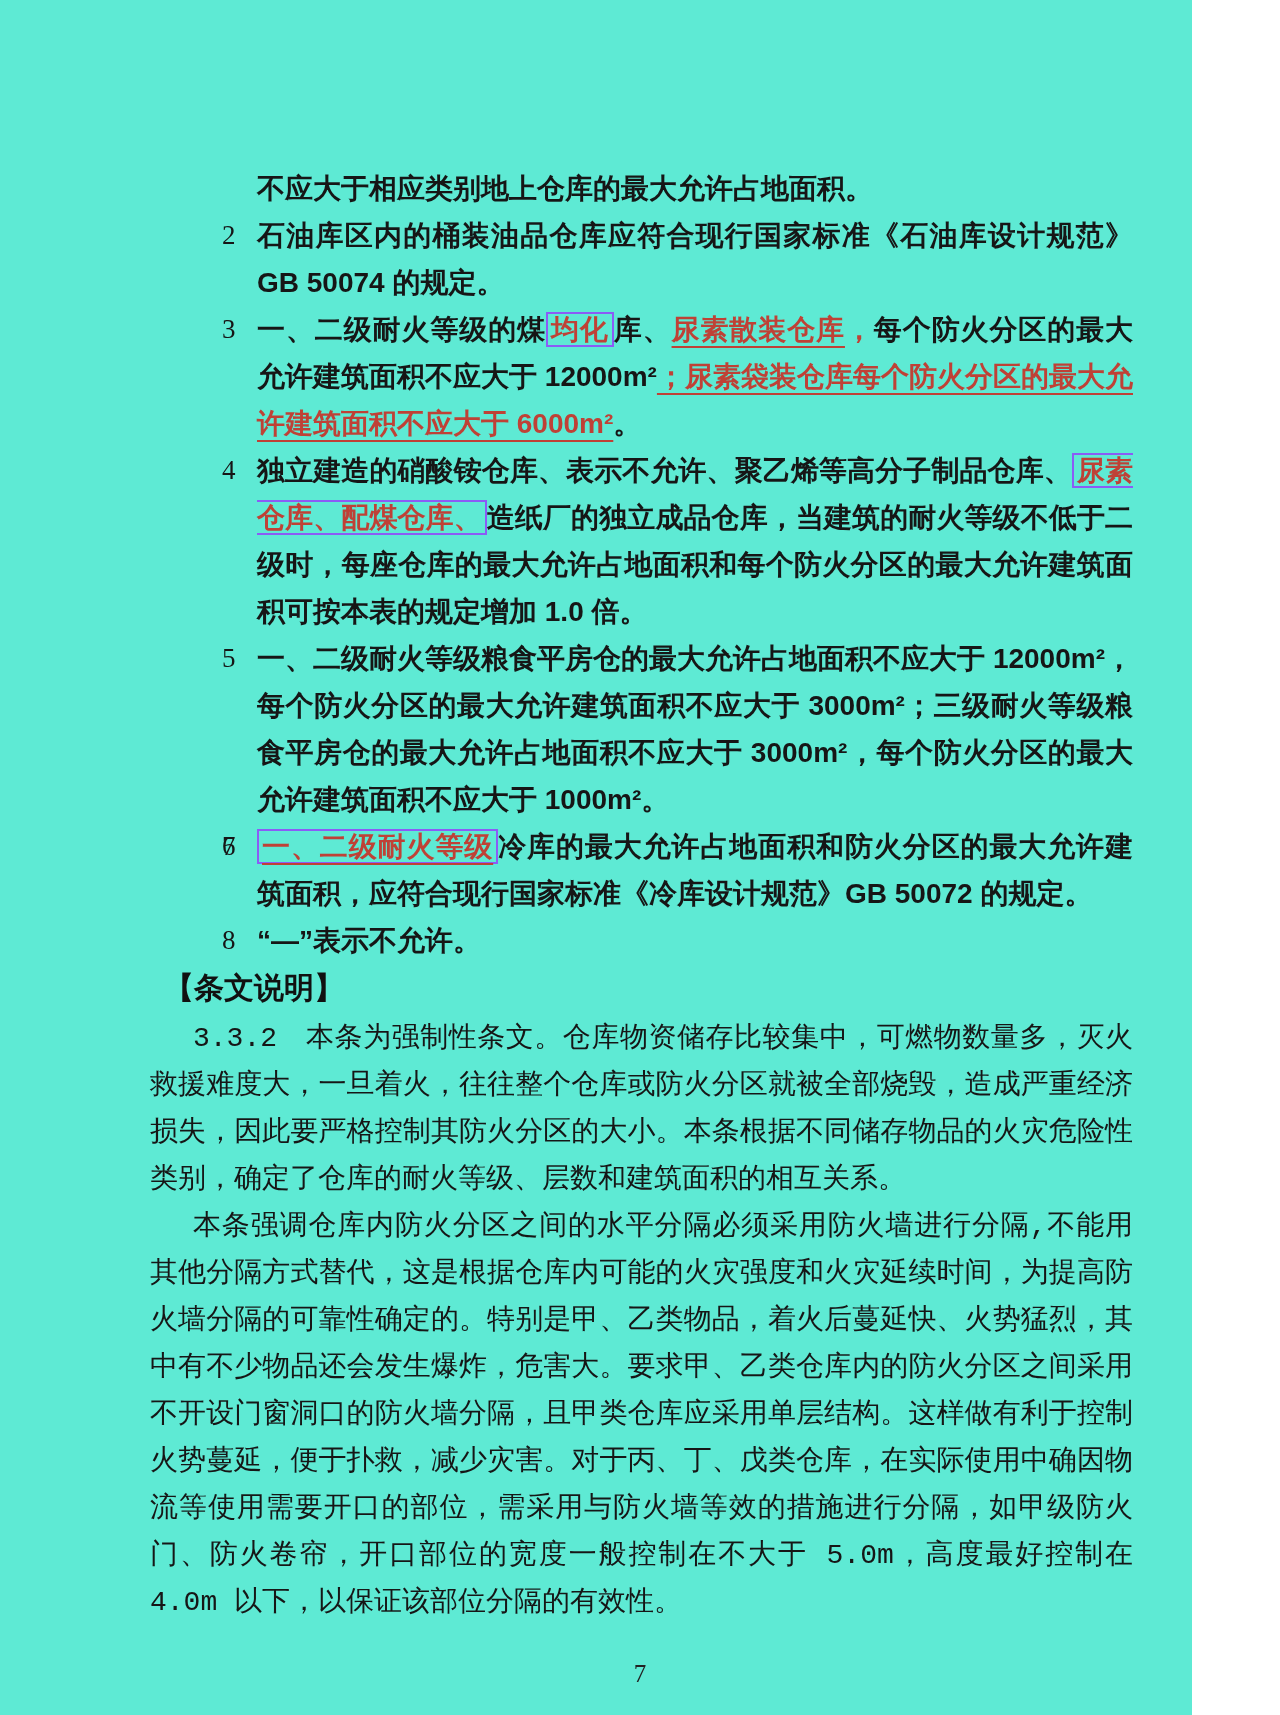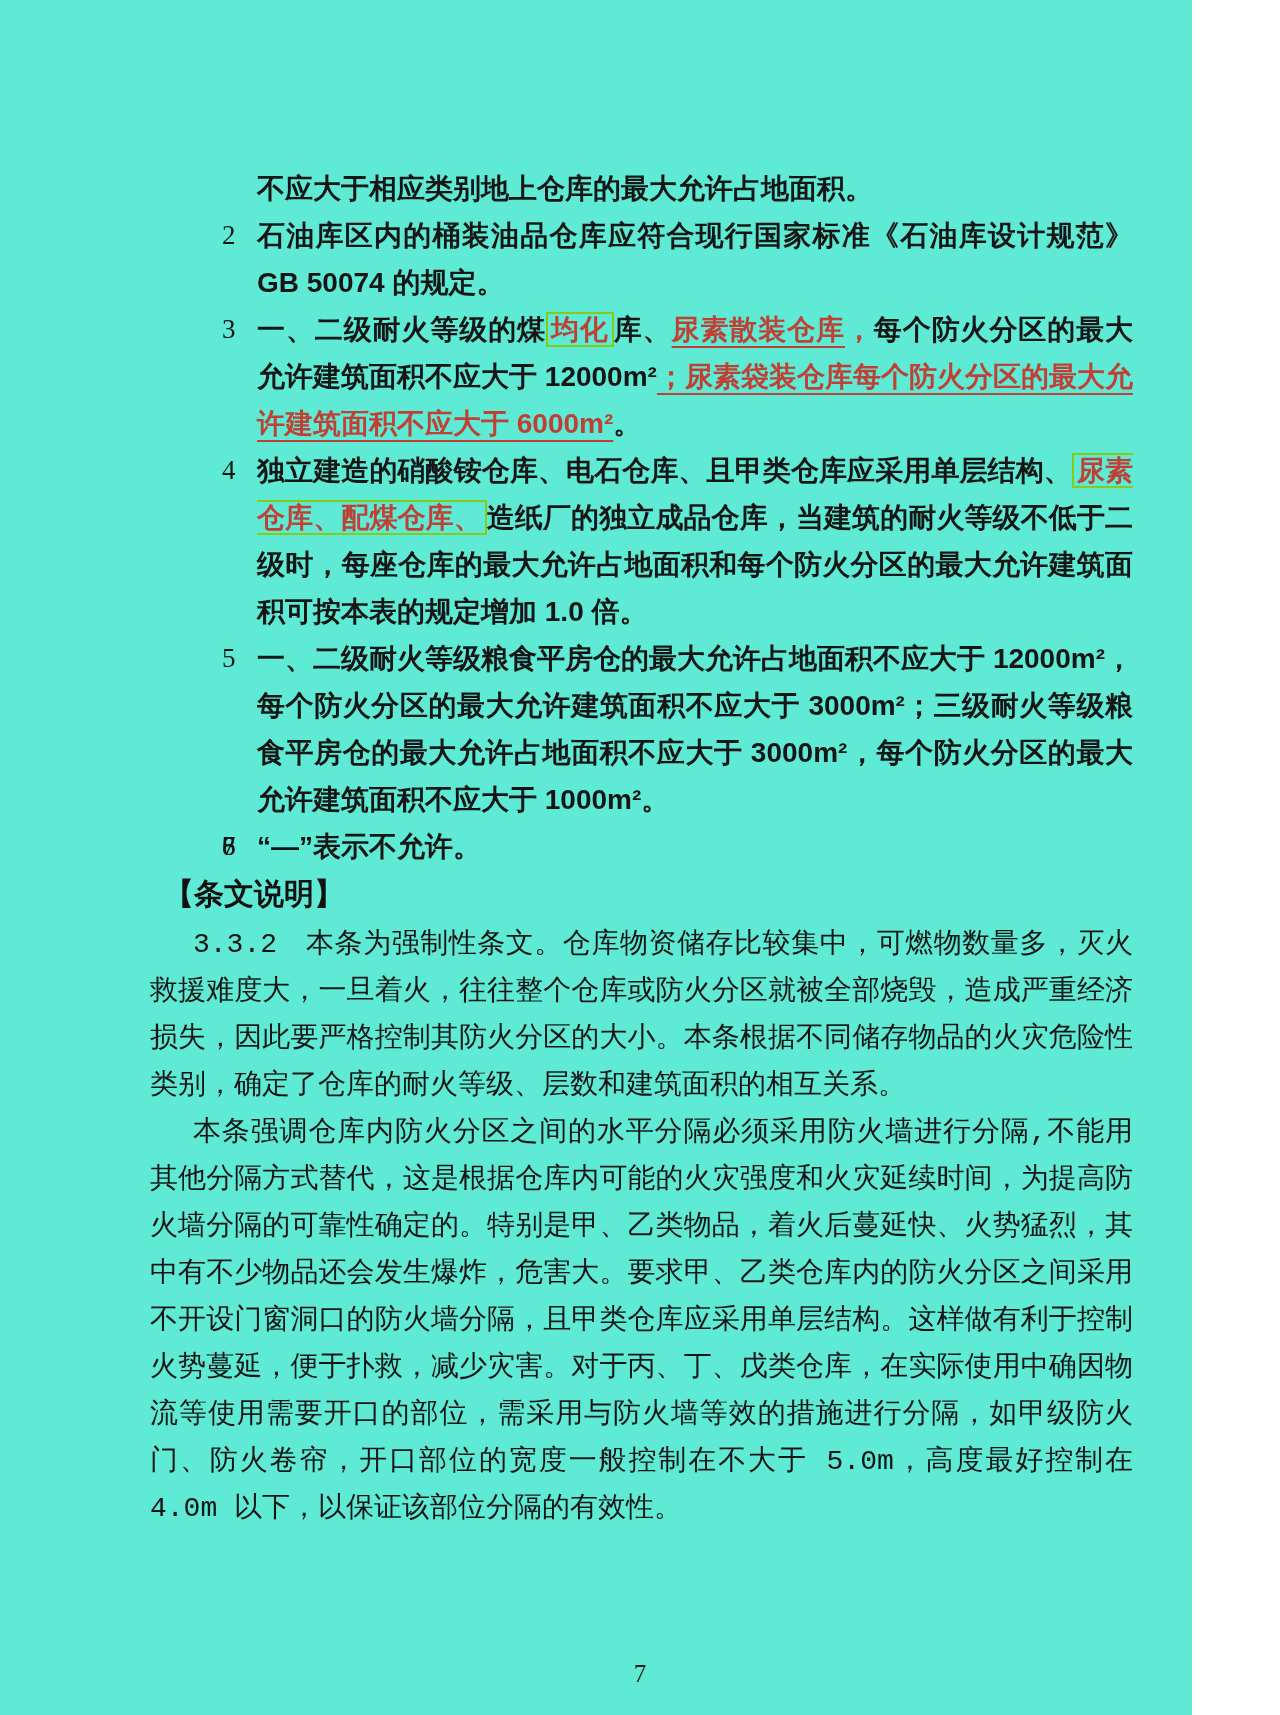--- a/index.html
+++ b/index.html
@@ -10,45 +10,45 @@
   .note{position:relative;padding-left:107px;font-family:"Liberation Sans","DejaVu Sans",sans-serif;
         font-weight:bold;font-size:28px;line-height:47px;text-align:justify;}
   .note-num{position:absolute;left:72px;top:0;font-family:"Liberation Serif","DejaVu Serif",serif;
         font-weight:normal;font-size:27px;}
   .note-body{font-weight:bold;}
 
   
   .red{color:var(--rev-red,#bf4136);}
   .u{text-decoration:underline;text-decoration-thickness:2px;text-underline-offset:7px;
      text-decoration-color:var(--rev-red,#bf4136);}
-  .boxed{border:2px solid #84cc16;padding:0 3px;}
+  .boxed{border:2px solid #8b5cf6;padding:0 3px;}
 
   
   .expl-header{font-family:"Liberation Sans","DejaVu Sans",sans-serif;font-weight:bold;
         font-size:30px;line-height:47px;margin-left:14px;color:#111;}
   .para{font-family:Liberation Mono, monospace;font-size:28px;line-height:47px;
         text-align:justify;text-indent:43px;margin:0;}
   .para-first{margin-top:4px;}
 
   .page-number{position:absolute;top:1660px;left:0;width:1280px;text-align:center;
         font-family:"Liberation Serif","DejaVu Serif",serif;font-size:25px;color:#222;}
 </style>
 </head>
 <body>
 
 <div class="page">
   <div class="content">
     <div id="notes">
         <div class="note"><span class="note-num"></span><span class="note-body"><span>不应大于相应类别地上仓库的最大允许占地面积。</span></span></div>
         <div class="note"><span class="note-num">2</span><span class="note-body"><span>石油库区内的桶装油品仓库应符合现行国家标准《石油库设计规范》GB 50074 的规定。</span></span></div>
         <div class="note"><span class="note-num">3</span><span class="note-body"><span>一、二级耐火等级的煤</span><span class="boxed red">均化</span><span>库、</span><span class="red u">尿素散装仓库</span><span class="red">，</span><span>每个防火分区的最大允许建筑面积不应大于 12000m²</span><span class="red u">；尿素袋装仓库每个防火分区的最大允许建筑面积不应大于 6000m²</span><span>。</span></span></div>
-        <div class="note"><span class="note-num">4</span><span class="note-body"><span>独立建造的硝酸铵仓库、电石仓库、且甲类仓库应采用单层结构、</span><span class="boxed red">尿素仓库、配煤仓库、</span><span>造纸厂的独立成品仓库，当建筑的耐火等级不低于二级时，每座仓库的最大允许占地面积和每个防火分区的最大允许建筑面积可按本表的规定增加 1.0 倍。</span></span></div>
+        <div class="note"><span class="note-num">4</span><span class="note-body"><span>独立建造的硝酸铵仓库、表示不允许、聚乙烯等高分子制品仓库、</span><span class="boxed red">尿素仓库、配煤仓库、</span><span>造纸厂的独立成品仓库，当建筑的耐火等级不低于二级时，每座仓库的最大允许占地面积和每个防火分区的最大允许建筑面积可按本表的规定增加 1.0 倍。</span></span></div>
         <div class="note"><span class="note-num">5</span><span class="note-body"><span>一、二级耐火等级粮食平房仓的最大允许占地面积不应大于 12000m²，每个防火分区的最大允许建筑面积不应大于 3000m²；三级耐火等级粮食平房仓的最大允许占地面积不应大于 3000m²，每个防火分区的最大允许建筑面积不应大于 1000m²。</span></span></div>
         <div class="note"><span class="note-num">6</span></div>
-        <div class="note"><span class="note-num">7</span></div>
+        <div class="note"><span class="note-num">7</span><span class="note-body"><span class="boxed red u">一、二级耐火等级</span><span>冷库的最大允许占地面积和防火分区的最大允许建筑面积，应符合现行国家标准《冷库设计规范》GB 50072 的规定。</span></span></div>
         <div class="note"><span class="note-num">8</span><span class="note-body"><span>“—”表示不允许。</span></span></div>
       </div>
     <div class="expl-header">【条文说明】</div>
     <div id="paras">
         <p class="para para-first"><span>3.3.2　本条为强制性条文。仓库物资储存比较集中，可燃物数量多，灭火救援难度大，一旦着火，往往整个仓库或防火分区就被全部烧毁，造成严重经济损失，因此要严格控制其防火分区的大小。本条根据不同储存物品的火灾危险性类别，确定了仓库的耐火等级、层数和建筑面积的相互关系。</span></p>
         <p class="para"><span>本条强调仓库内防火分区之间的水平分隔必须采用防火墙进行分隔,不能用其他分隔方式替代，这是根据仓库内可能的火灾强度和火灾延续时间，为提高防火墙分隔的可靠性确定的。特别是甲、乙类物品，着火后蔓延快、火势猛烈，其中有不少物品还会发生爆炸，危害大。要求甲、乙类仓库内的防火分区之间采用不开设门窗洞口的防火墙分隔，且甲类仓库应采用单层结构。这样做有利于控制火势蔓延，便于扑救，减少灾害。对于丙、丁、戊类仓库，在实际使用中确因物流等使用需要开口的部位，需采用与防火墙等效的措施进行分隔，如甲级防火门、防火卷帘，开口部位的宽度一般控制在不大于 5.0m，高度最好控制在 4.0m 以下，以保证该部位分隔的有效性。</span></p>
       </div>
   </div>
   <div class="page-number">7</div>
 </div>

